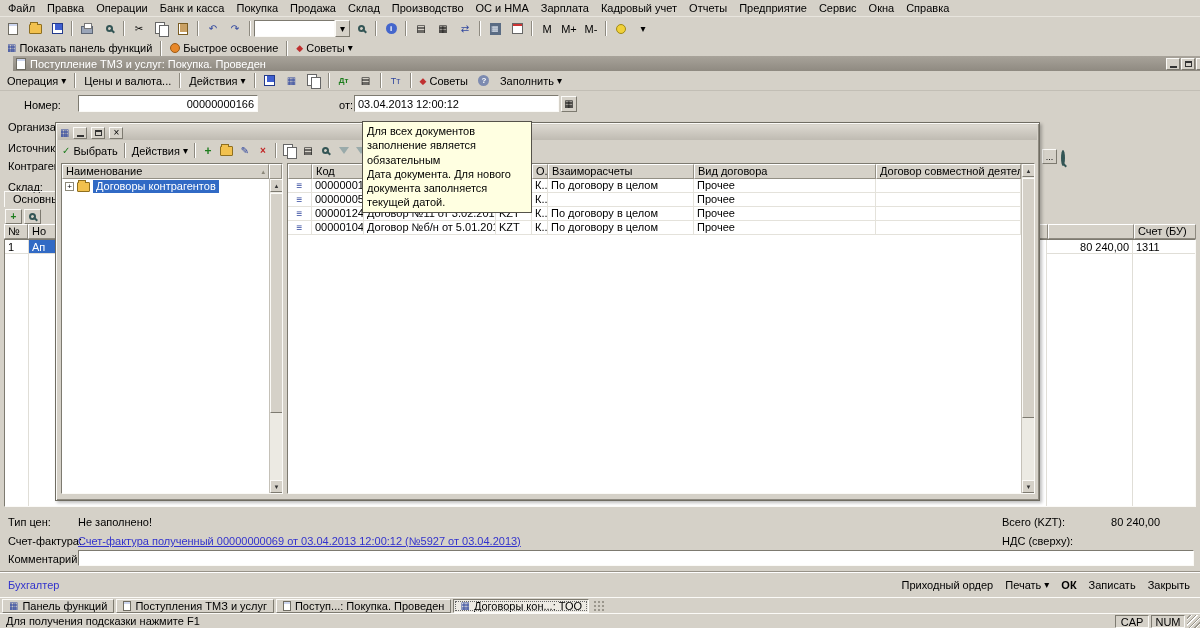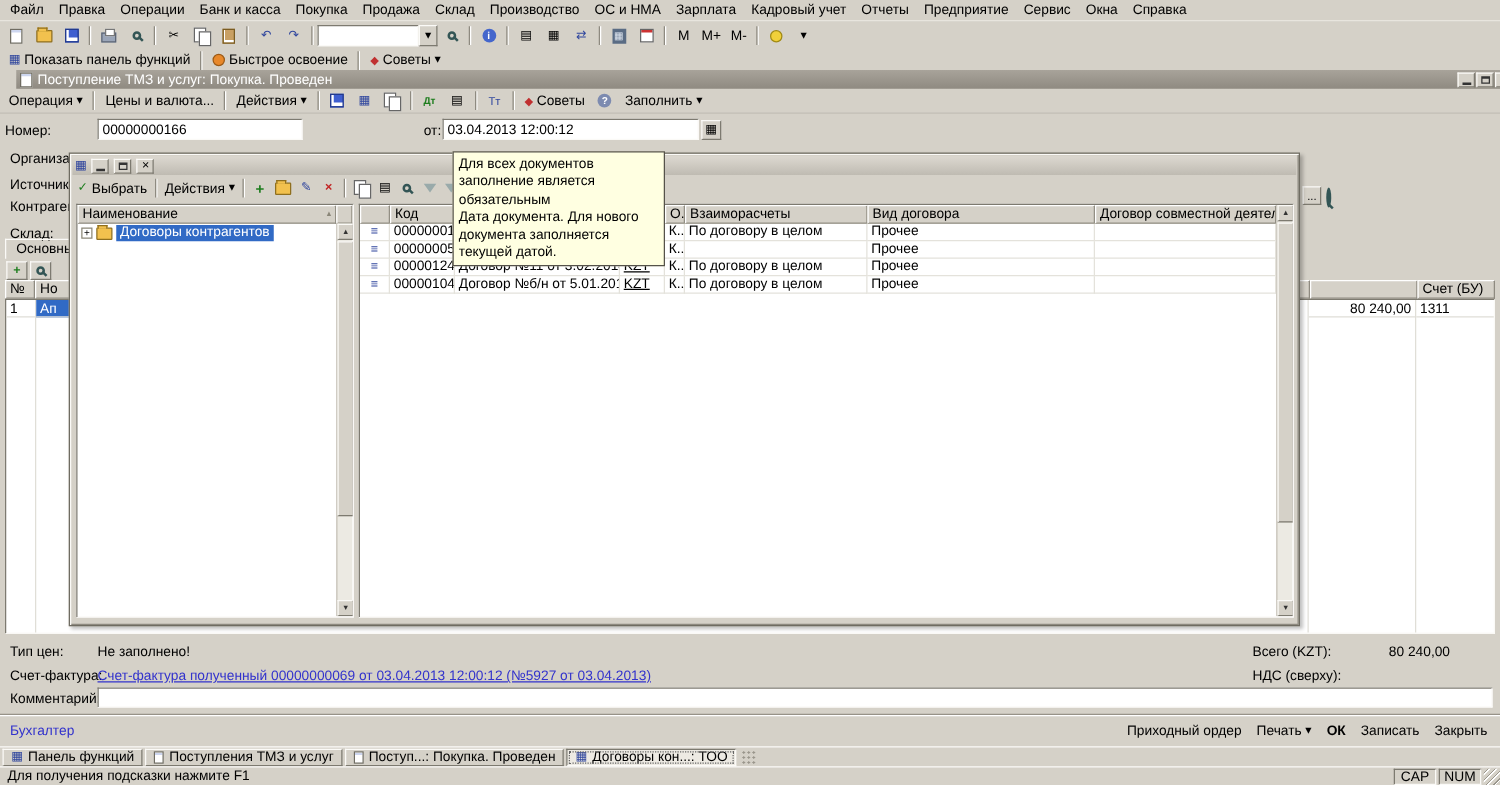--- a/index.html
+++ b/index.html
@@ -66,21 +66,21 @@
   .dbtn { height:18px; display:flex; align-items:center; justify-content:center; min-width:18px; gap:3px; padding:0 3px; }
 
   .panel { background:#fff; border:1px solid; border-color:#7d7a70 #fbfaf7 #fbfaf7 #7d7a70; overflow:hidden; }
   .hdrcell { background:#d5d1c8; border-top:1px solid #fff; border-left:1px solid #fff;
              border-right:1px solid #938f84; border-bottom:1px solid #938f84;
              height:15px; line-height:13px; padding:0 3px; overflow:hidden; white-space:nowrap; display:flex; align-items:center; }
   .drow { display:flex; }
   .dcell { height:14px; line-height:13px; padding:0 3px; border-right:1px solid #e4e2db; border-bottom:1px solid #e4e2db;
            overflow:hidden; white-space:nowrap; }
   .selcell { background:#316ac5; color:#fff; }
-  .w-icon{width:24px;text-align:center;} .w-code{width:52px;} .w-name{width:132px;} .w-cur{width:36px;text-decoration:underline;}
+  .w-icon{width:24px;text-align:center;} .w-code{width:52px;} .w-name{width:132px;} .w-cur{width:36px;}
   .w-org{width:16px;} .w-set{width:146px;} .w-kind{width:182px;} .w-joint{flex:1;}
 
   .vscroll { width:13px; background:#eceae3; border-left:1px solid #c5c1b8; display:flex; flex-direction:column; }
   .scrbtn { width:13px; height:13px; background:#d5d1c8; display:flex; align-items:center; justify-content:center;
             font-size:6px; color:#333; }
   .thumb { width:13px; background:#d5d1c8; }
 
   
   .expander { width:9px; height:9px; background:#fff; border:1px solid #8c8878; font-size:8px; line-height:7px;
               display:flex; align-items:center; justify-content:center; }
@@ -307,22 +307,22 @@
     <span class="tbtn">
         <span class="ic-circle-q">?</span>
       </span>
     <span class="flatbtn">
       <span>Заполнить</span>
       <span class="gi">▾</span>
     </span>
   </div>
 
   <div class="a doc-content">
-    <span class="a lbl" style="left:4px;top:8px">Номер:</span>
-    <input class="a field" style="left: 78px; top: 4px; width: 164px; height: 17px;" value="00000000166">
+    <span class="a lbl" style="left:24px;top:8px">Номер:</span>
+    <input class="a field" style="left: 78px; top: 4px; width: 180px; height: 17px; text-align: right;" value="00000000166">
     <span class="a lbl" style="left:339px;top:8px">от:</span>
     <input class="a field" style="left: 354px; top: 4px; width: 205px; height: 17px;" value="03.04.2013 12:00:12">
     <span class="a raised minibtn" style="left:561px;top:5px;width:16px;height:16px">
         <span class="gi">▦</span>
       </span>
 
     <span class="a lbl" style="left:8px;top:30px;width:66px">Организация:</span>
     <span class="a lbl" style="left:8px;top:51px;width:66px">Источник ф</span>
     <span class="a lbl" style="left:8px;top:69px;width:66px">Контрагент:</span>
     <span class="a raised minibtn" style="left:1042px;top:58px;width:15px;height:15px;font-size:9px">...</span>

